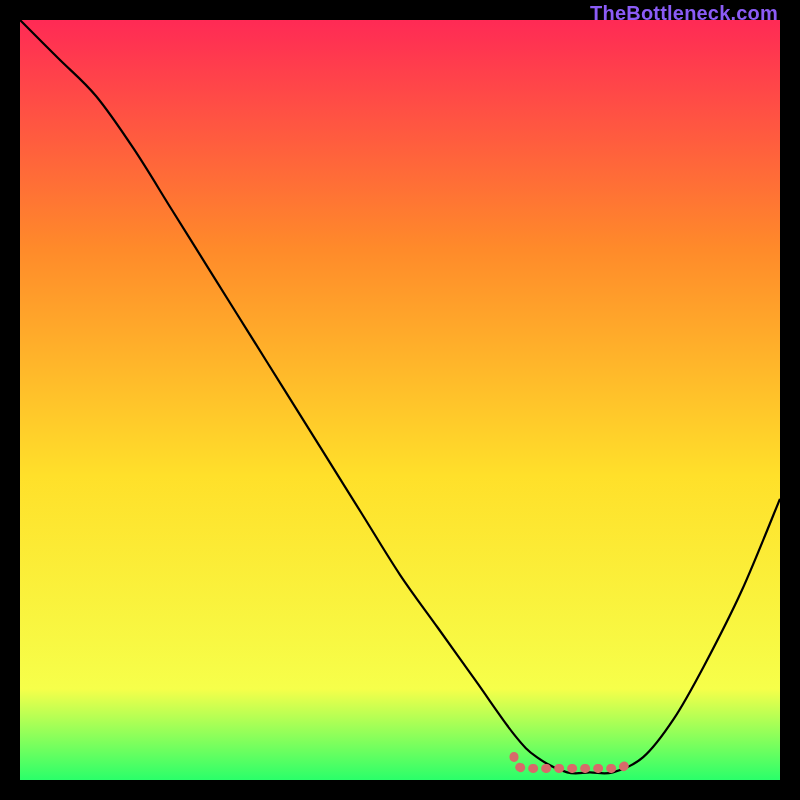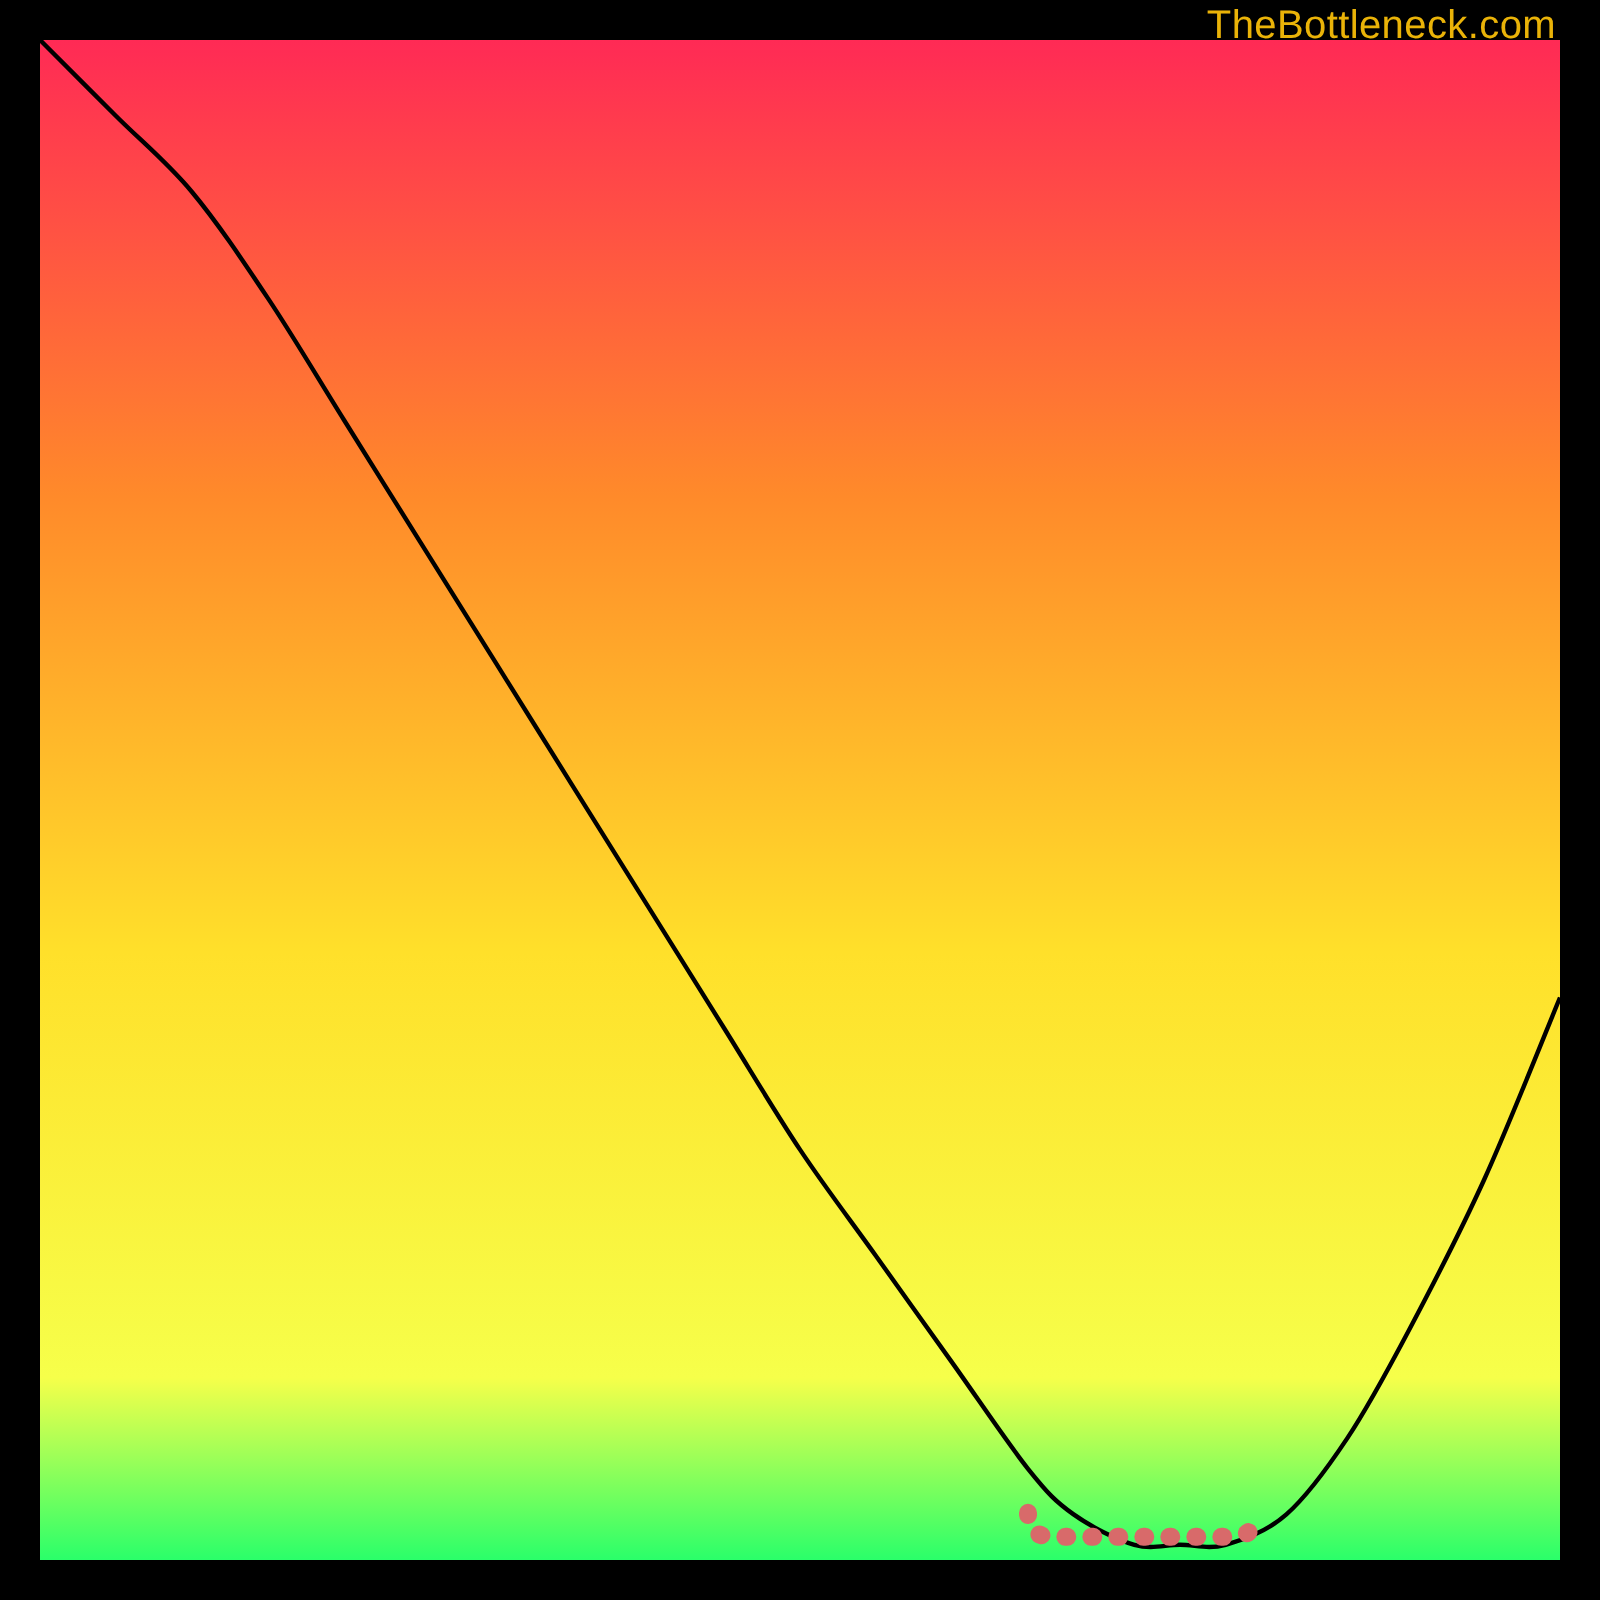--- a/index.html
+++ b/index.html
@@ -16,23 +16,23 @@
     left: 20px;
     top: 20px;
     width: 760px;
     height: 760px;
     background: #000;
   }
   .watermark {
     position: absolute;
     top: 2px;
     right: 22px;
-    color: #eab308;
+    color: #8b5cf6;
     font-size: 20px;
-    font-weight: 400;
+    font-weight: 700;
     letter-spacing: 0.2px;
     z-index: 20;
     text-align: center;
   }
   svg.plot {
     position: absolute;
     left: 0;
     top: 0;
     width: 760px;
     height: 760px;

